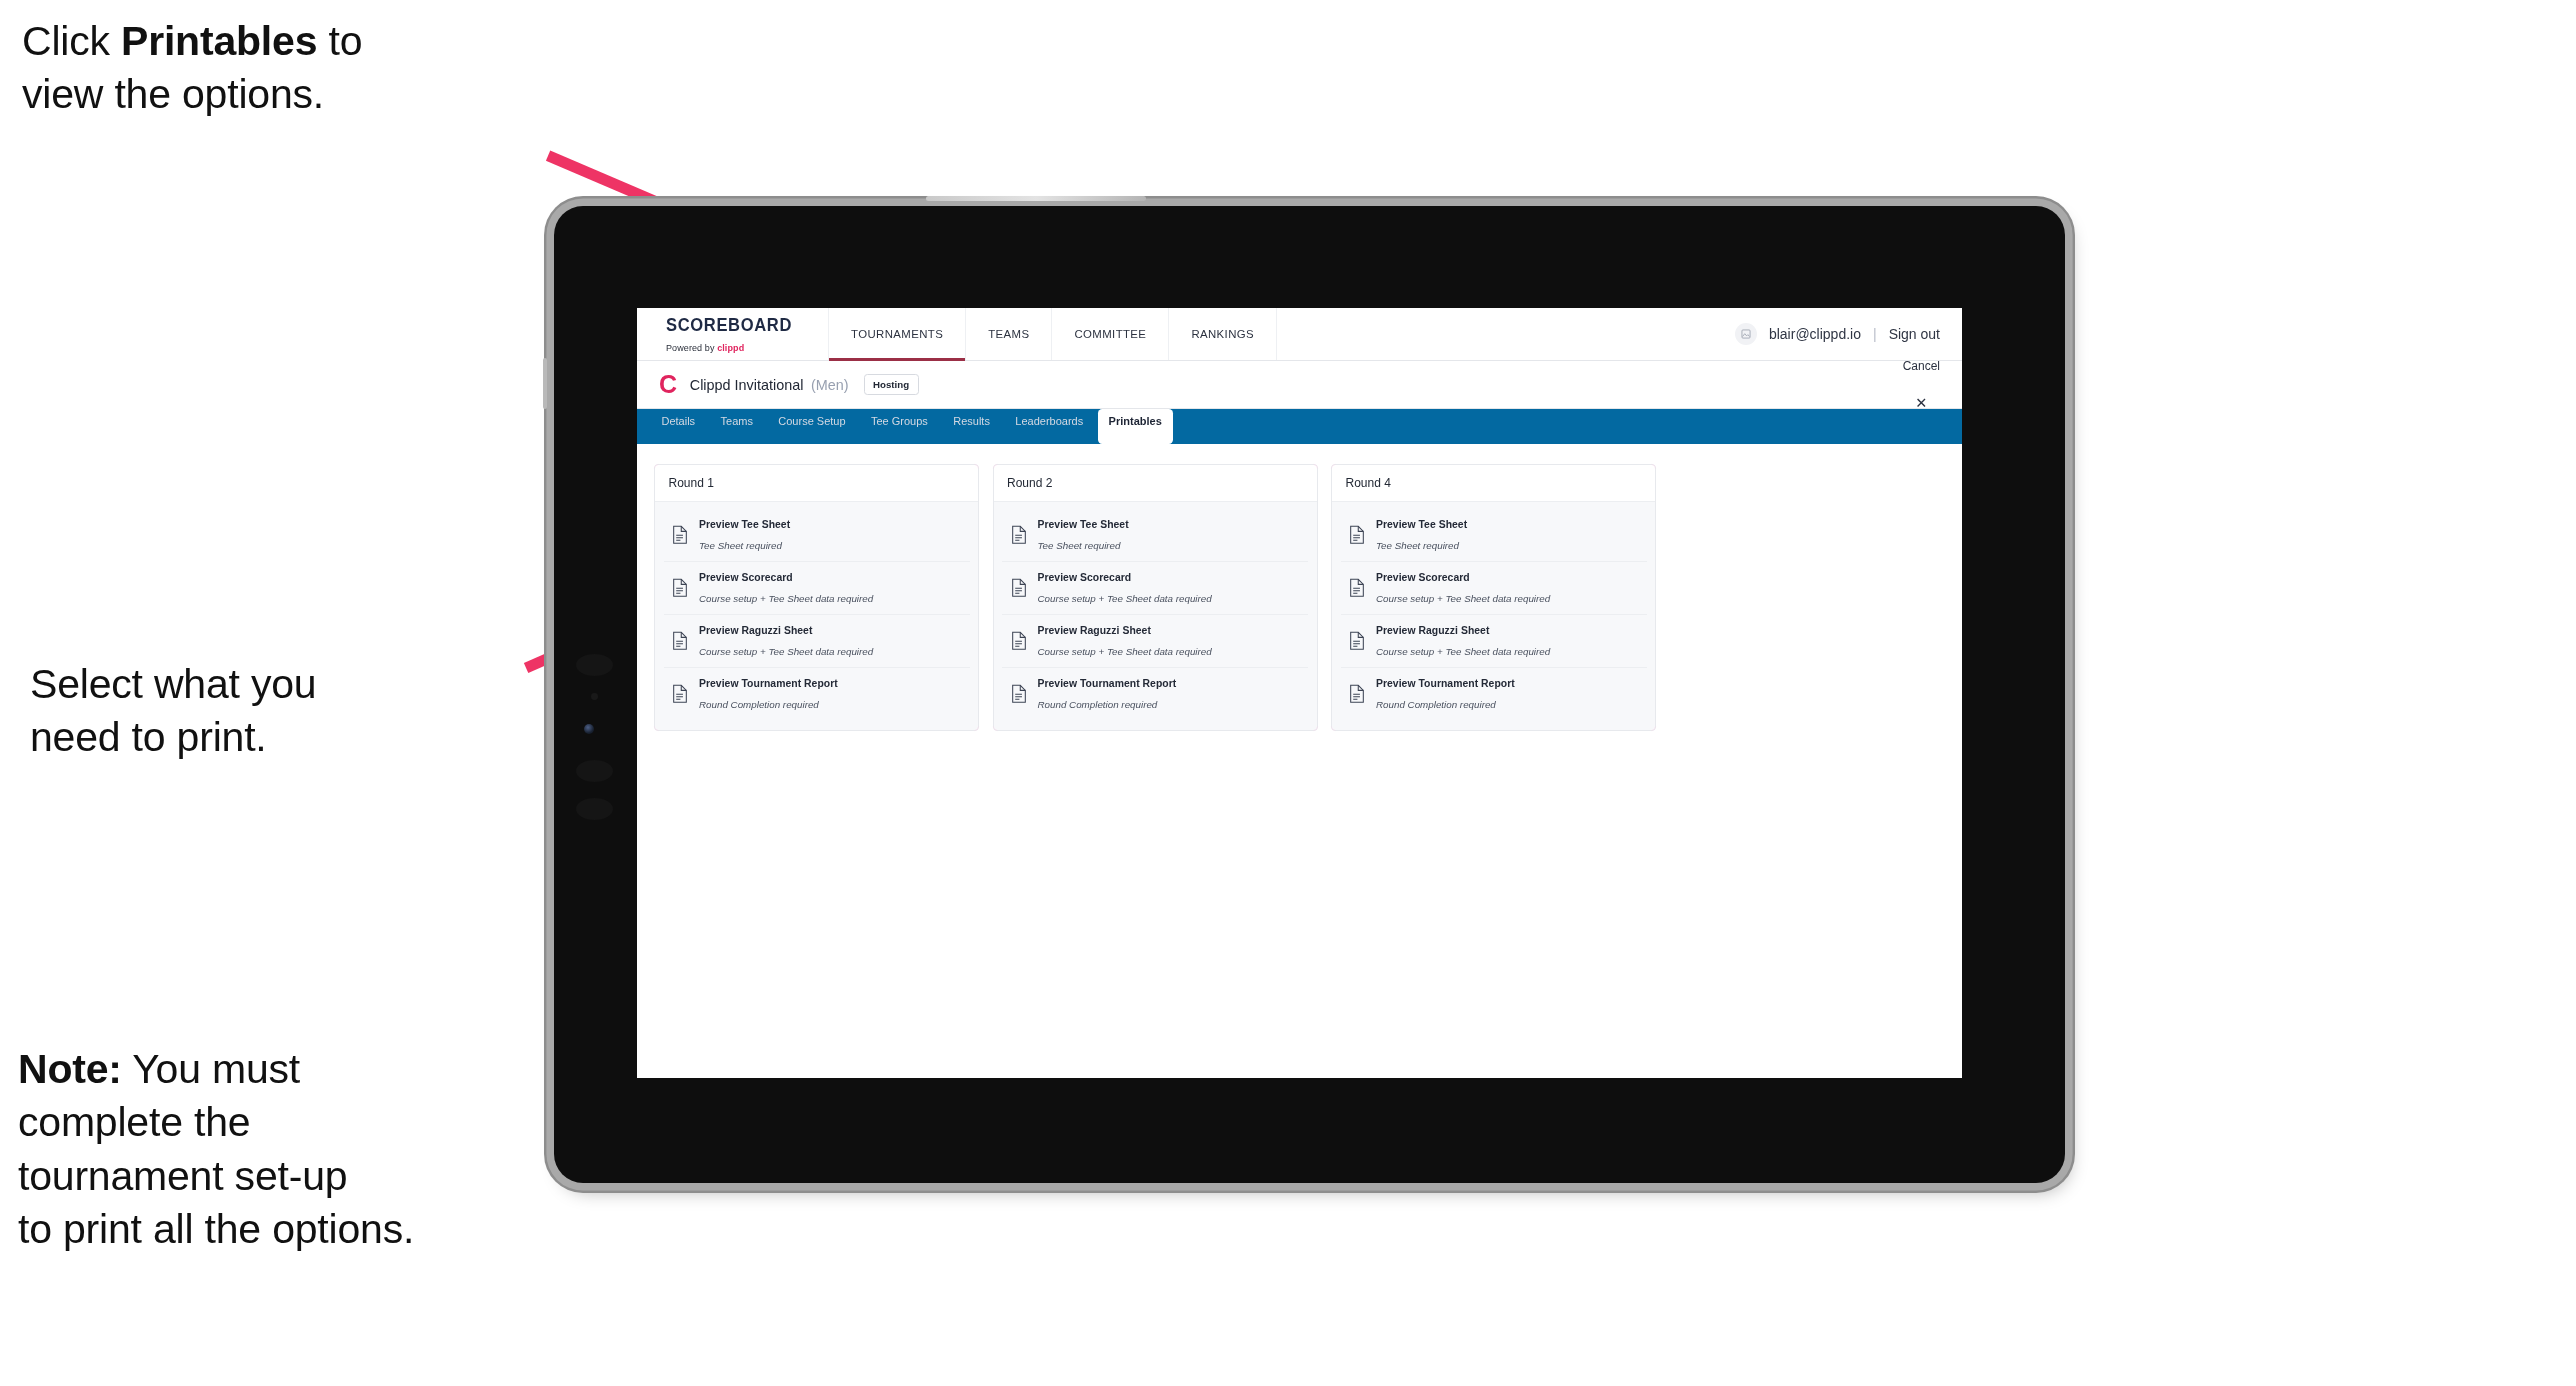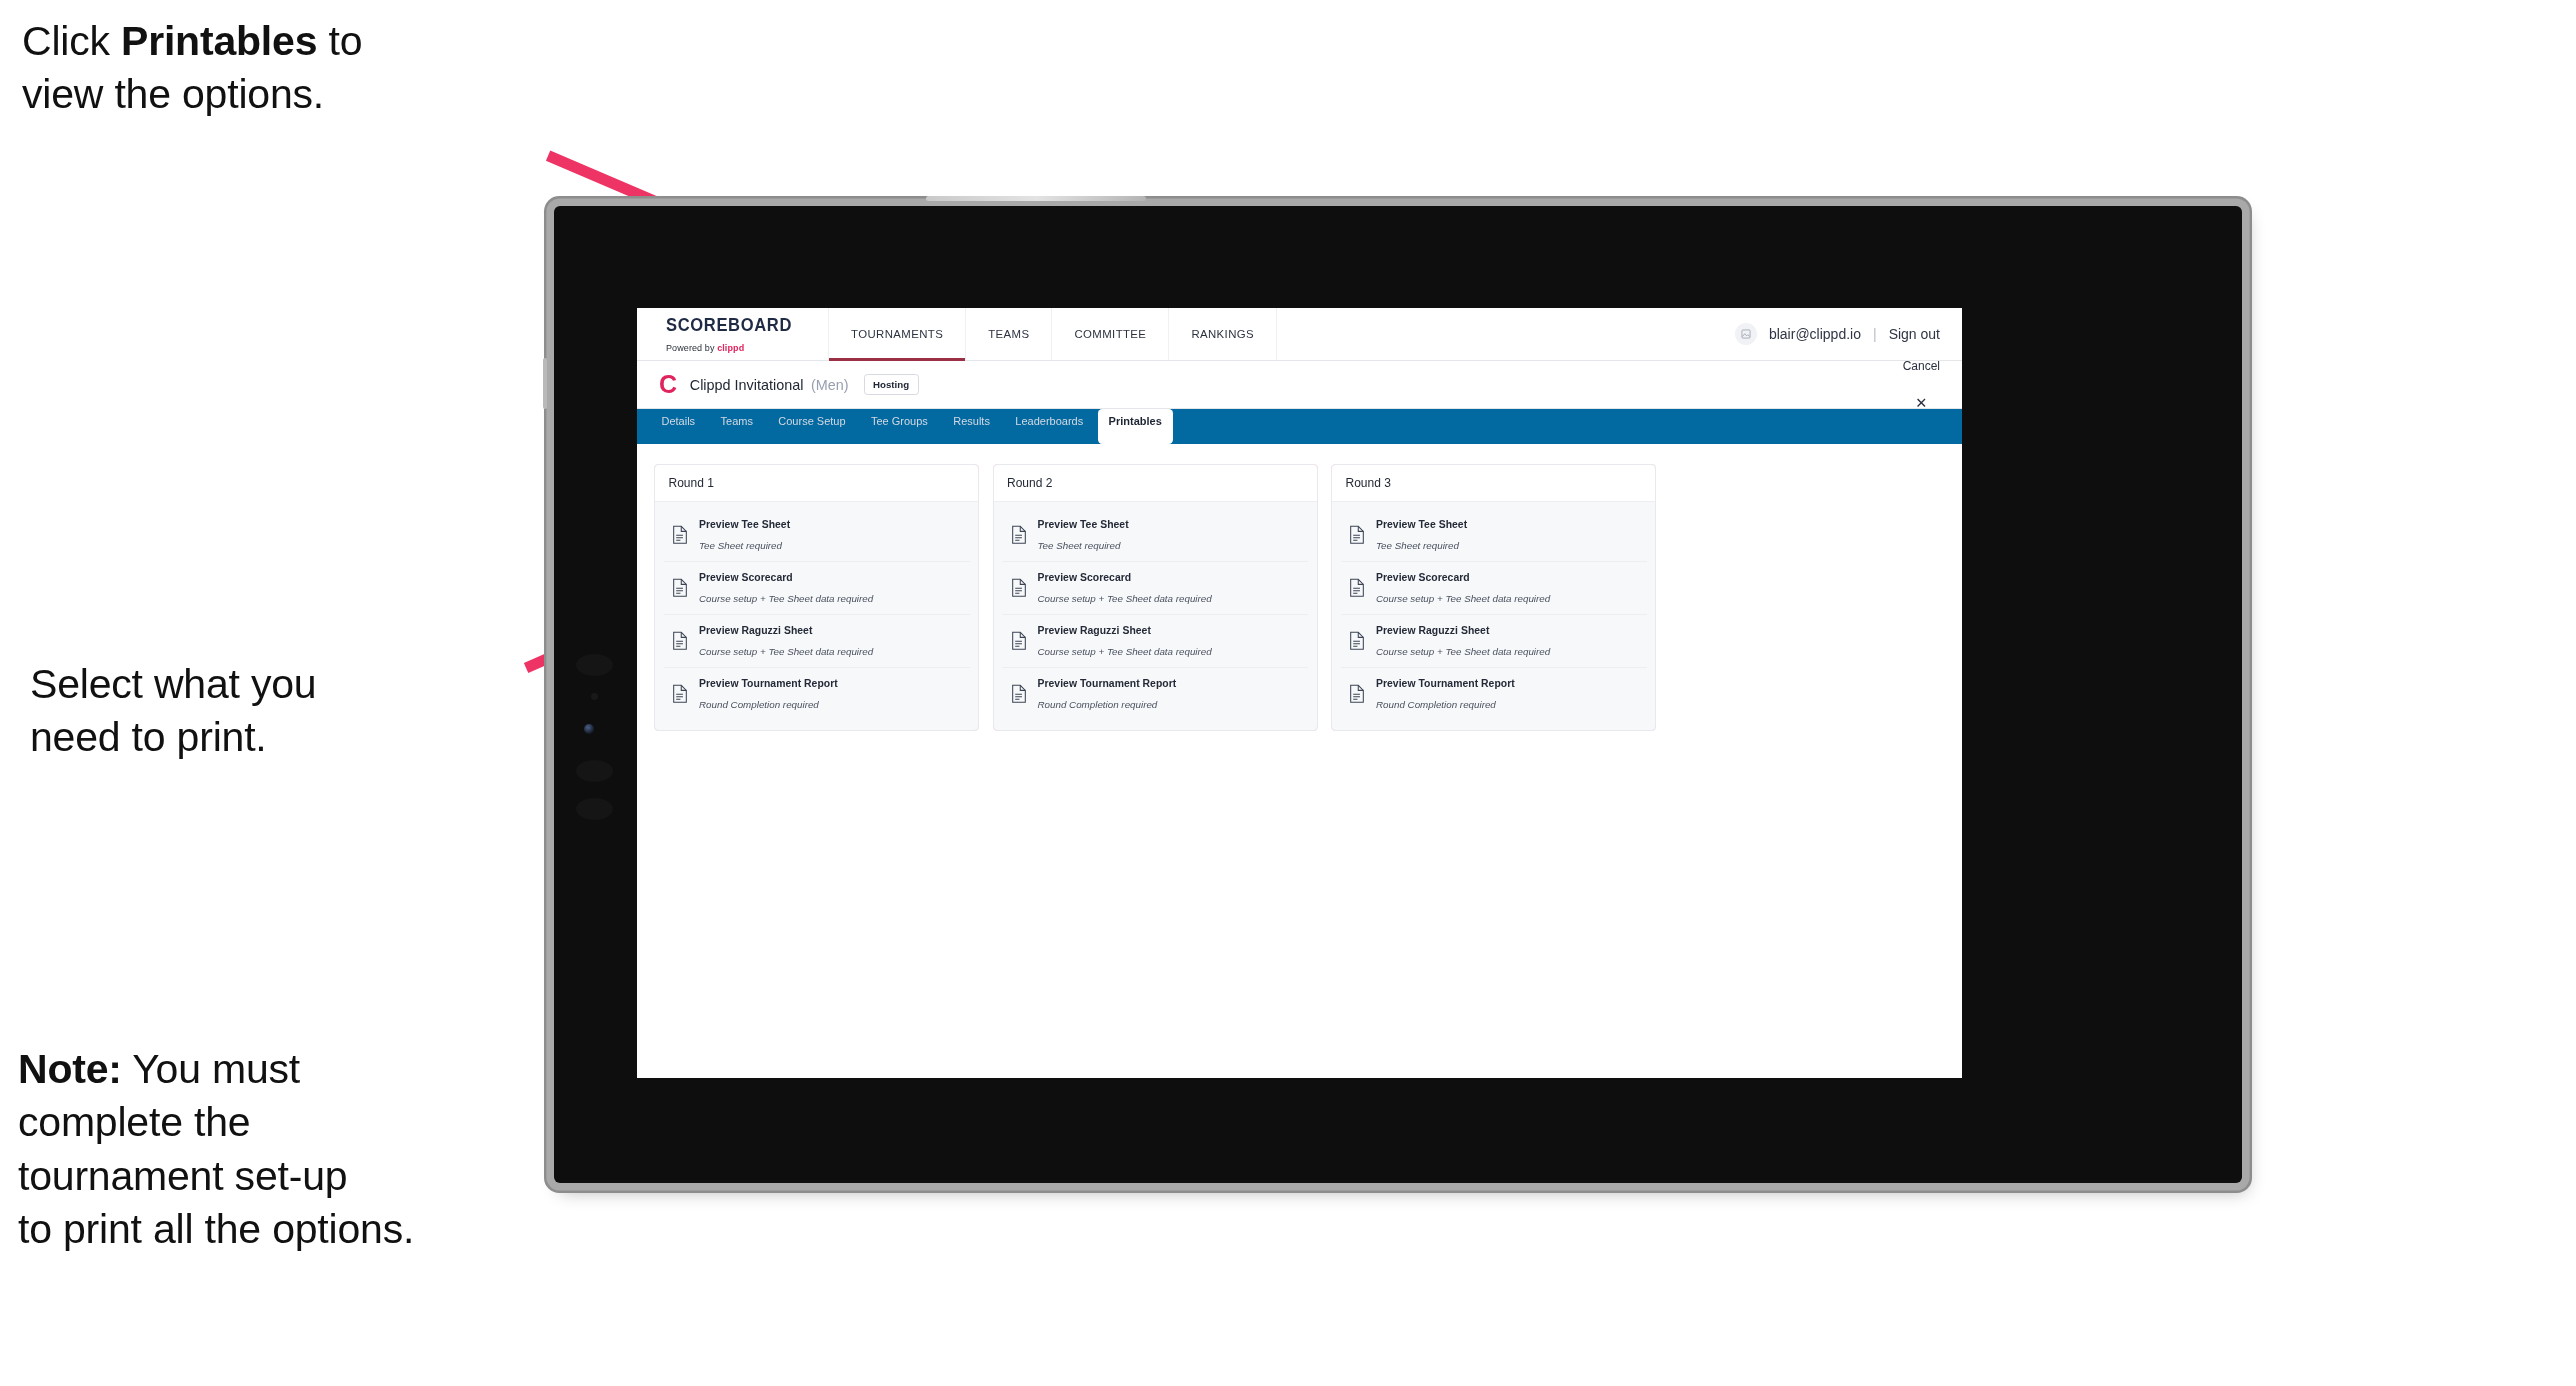--- a/index.html
+++ b/index.html
@@ -39,24 +39,24 @@
     height: 1386px;
     pointer-events: none;
     overflow: visible;
   }
 
   
   #tablet {
     position: absolute;
     left: 554px;
     top: 206px;
-    width: 1688px;
+    width: 1511px;
     height: 977px;
     background: #0e0e0e;
-    border-radius: 6px;
+    border-radius: 29px;
     box-shadow:
       0 0 0 7.6px #a9a9a9,
       0 0 0 10px #8d8d8d,
       5px 8.5px 18.6px rgba(0,0,0,0.28);
   }
   
   #tablet-top-notch {
     position: absolute;
     left: 372px;
     top: -10px;
@@ -500,21 +500,21 @@
             </span>
             <span class="doc-texts">
               <span class="doc-title">Preview Tournament Report</span>
               <span class="doc-sub">Round Completion required</span>
             </span>
           </div>
         </div>
       </div>
 
       <div class="round-col">
-        <div class="round-head">Round 3</div>
+        <div class="round-head">Round 4</div>
         <div class="round-body">
           <div class="doc-row">
             <span class="doc-icon">
               <svg viewBox="0 0 19 23" width="16" height="19.5" fill="none" stroke="currentColor" stroke-width="1.25">
                 <path d="M2 1.5h9l6 6v14H2z"></path>
                   <path d="M11 1.5v6h6"></path>
                 <path d="M5 12h8M5 15h8M5 18h5"></path>
               </svg>
             </span>
             <span class="doc-texts">

